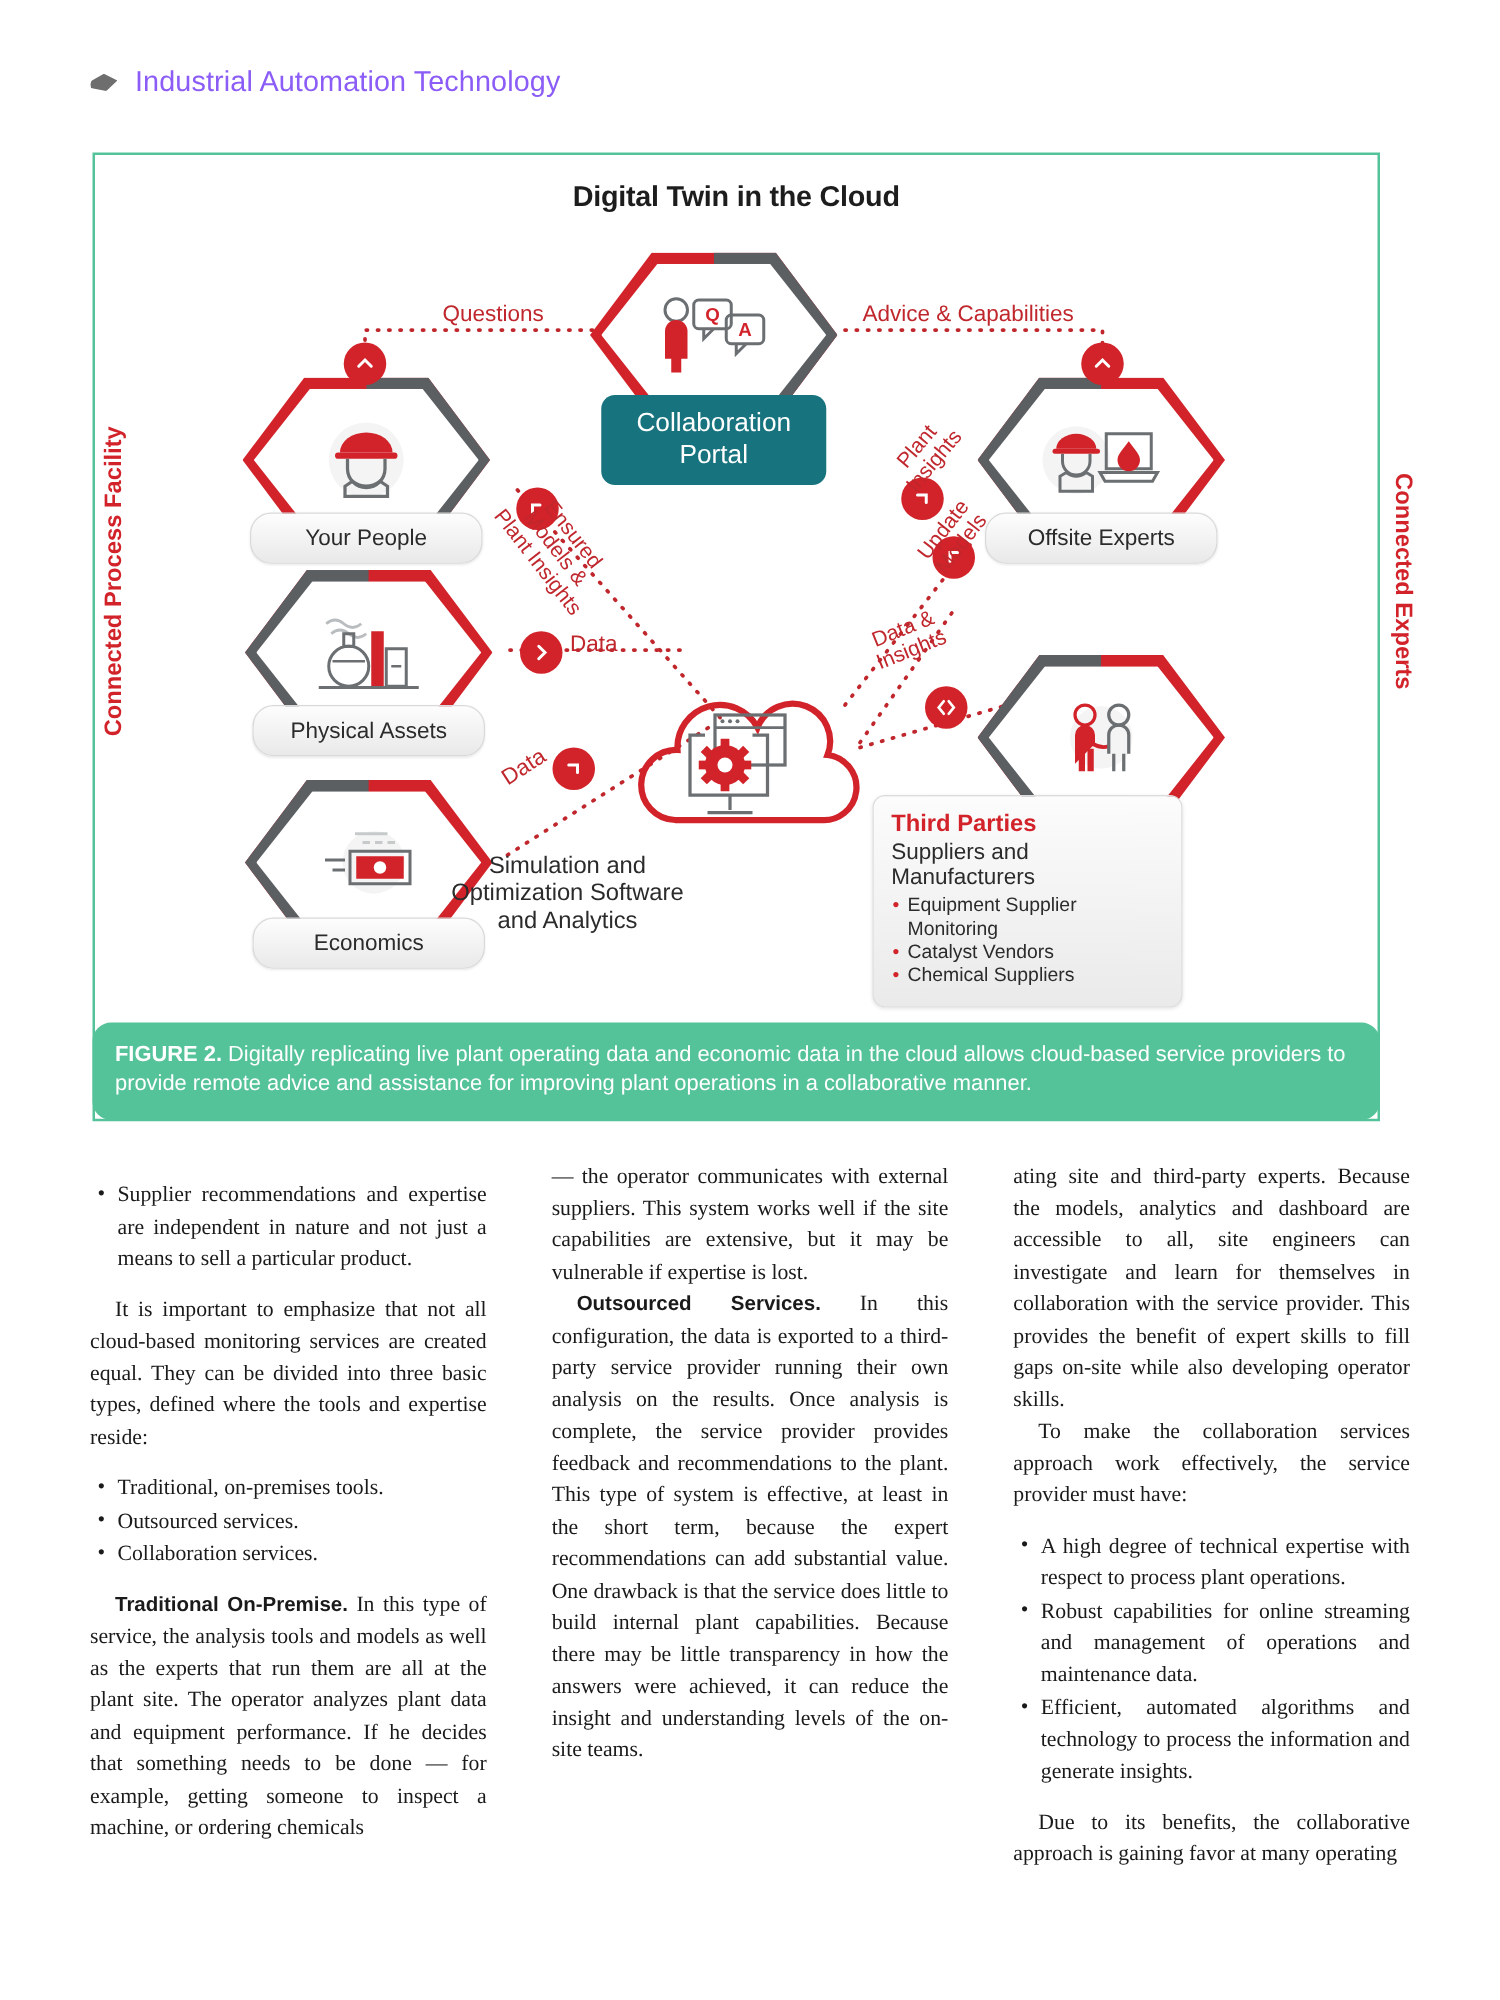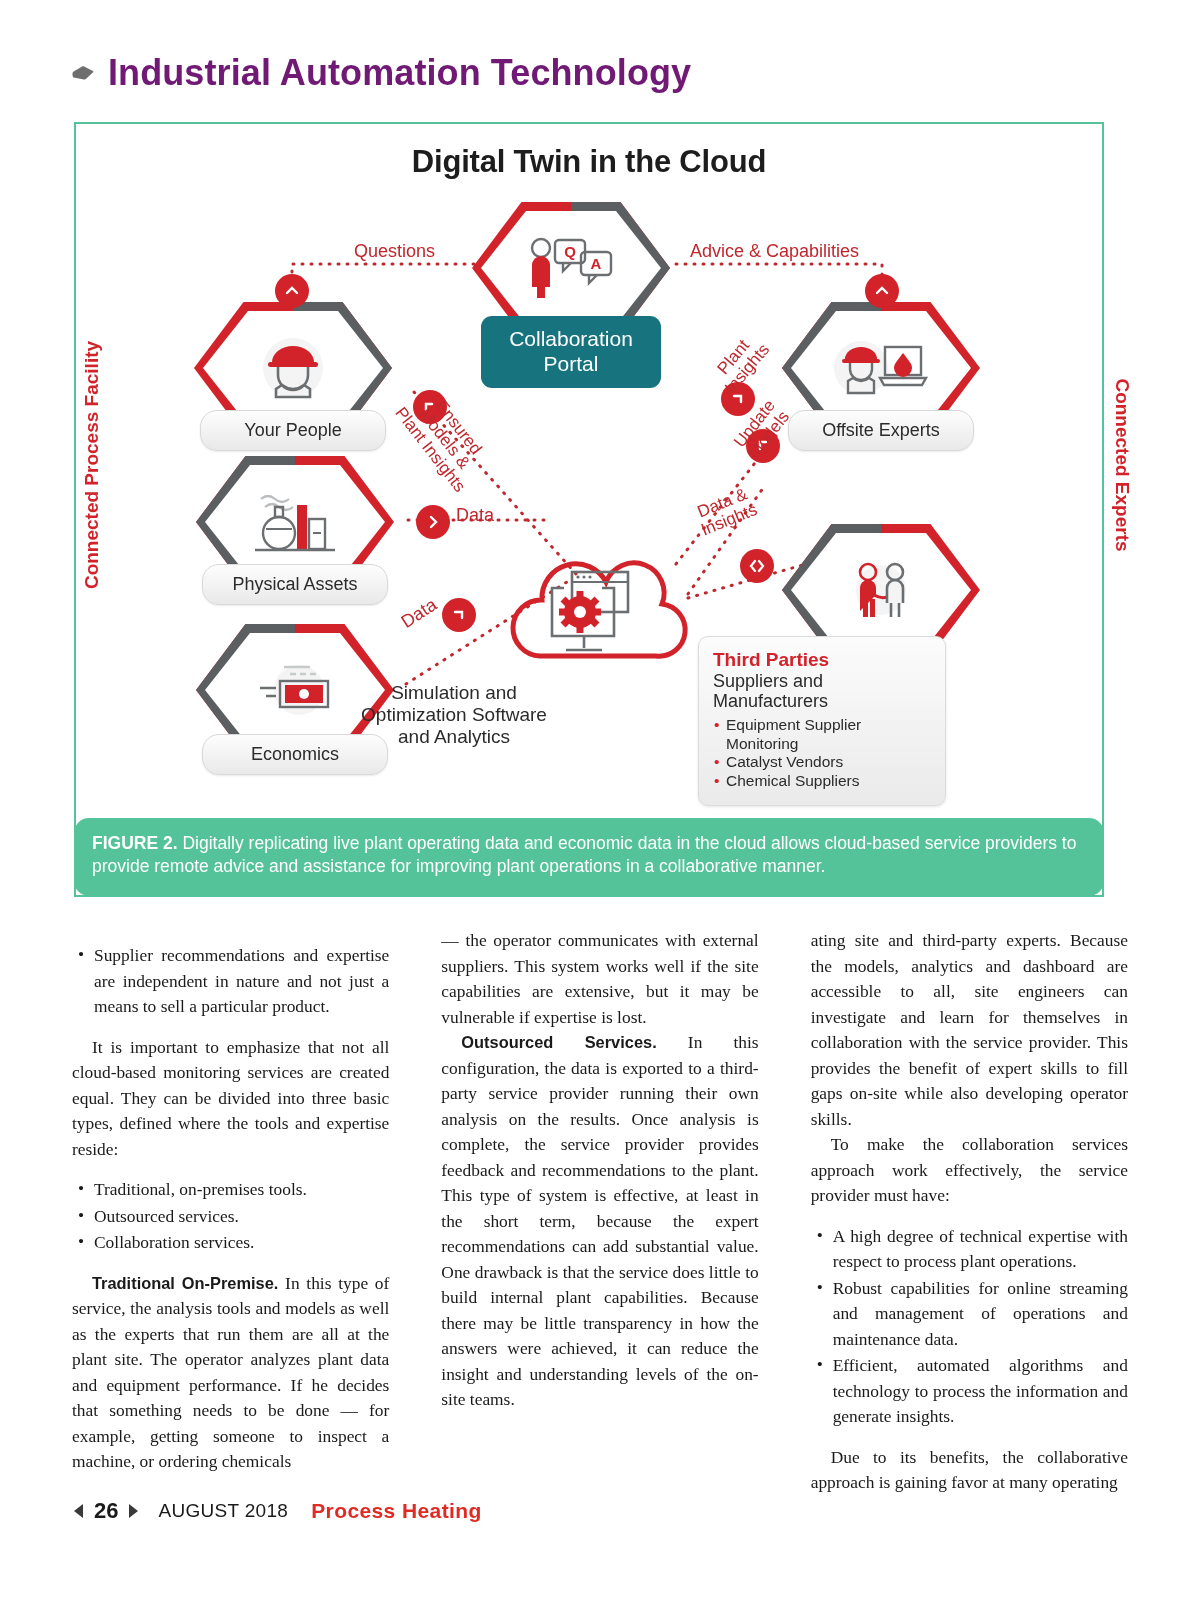--- a/index.html
+++ b/index.html
@@ -13,32 +13,32 @@
   
   .header{position:absolute;left:72px;top:52px;display:flex;align-items:center;gap:14px;}
   .header-dot{
     width:22px;height:14px;background:#6e6e6e;
     border-radius:50% 50% 50% 50%/60% 60% 40% 40%;
     transform:rotate(-8deg);
     clip-path:polygon(0% 35%,55% 0%,100% 50%,55% 100%,0% 70%);
   }
   .header-title{
     font-family:"Liberation Sans", sans-serif;
-    font-weight:bold;font-size:36px;color:#701a75;letter-spacing:.1px;
+    font-weight:normal;font-size:23px;color:#8b5cf6;letter-spacing:.1px;
   }
 
   
   .figure{
     position:absolute;left:74px;top:122px;width:1030px;height:775px;
     border:2px solid #55c39a;box-sizing:border-box;background:#fff;
   }
   .fig-title{
     position:absolute;width:100%;top:20px;text-align:center;
     font-family:"Liberation Sans", sans-serif;font-weight:bold;
-    font-size:31px;color:#1d1d1d;letter-spacing:-.2px;
+    font-size:23px;color:#1d1d1d;letter-spacing:-.2px;
   }
 
   
   .side-label{
     position:absolute;font-family:"Liberation Sans", sans-serif;font-weight:bold;
     font-size:19px;color:#d2232a;white-space:nowrap;
   }
   .side-left{left:-108px;top:330px;transform:rotate(-90deg);transform-origin:center;}
   .side-right{right:-106px;top:330px;transform:rotate(90deg);transform-origin:center;}
 
@@ -416,21 +416,14 @@
       <ul>
         <li>A high degree of technical expertise with respect to process plant operations.</li>
         <li>Robust capabilities for online streaming and management of operations and maintenance data.</li>
         <li>Efficient, automated algorithms and technology to process the information and generate insights.</li>
       </ul>
       <p class="gap">Due to its benefits, the collaborative approach is gaining favor at many operating</p>
     </div>
 
   </div>
 
-  <div class="footer">
-    <div class="tri left"></div>
-    <div class="pg-num">26</div>
-    <div class="tri right"></div>
-    <div class="pg-date">AUGUST 2018</div>
-    <div class="pg-brand">Process Heating</div>
-  </div>
 
 </div>
 
 </body></html>

